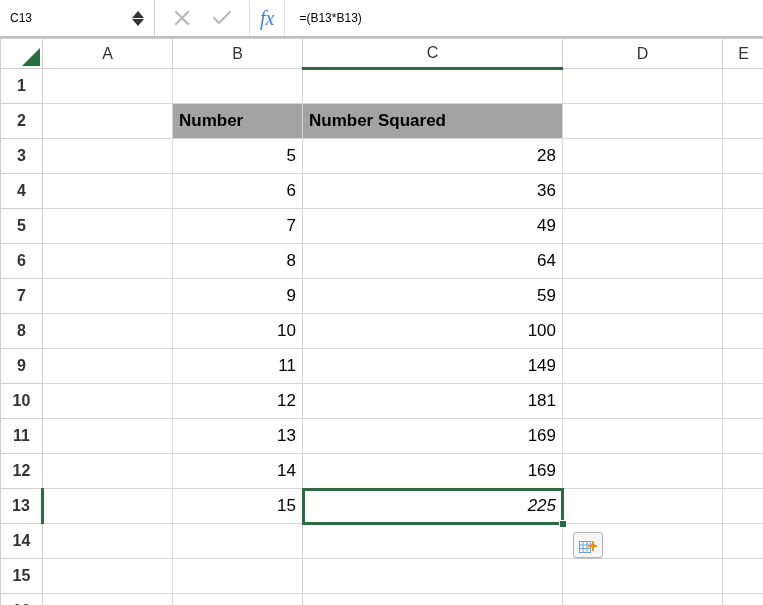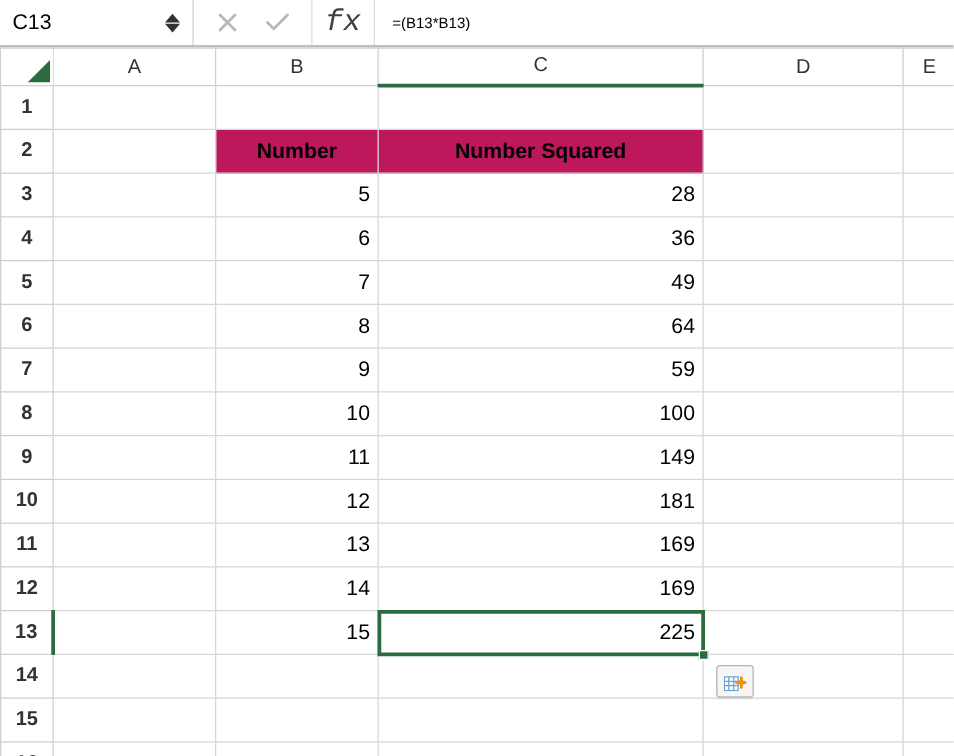--- a/index.html
+++ b/index.html
@@ -23,21 +23,21 @@
   .name-box {
     width: 155px;
     height: 100%;
     display: flex;
     align-items: center;
     padding: 0 8px 0 10px;
     border-right: 1px solid #d0d0d0;
     position: relative;
   }
   .name-box-text {
-    font-size: 17px;
+    font-size: 12px;
     font-weight: 400;
     flex: 1;
   }
   .spinners {
     display: flex;
     flex-direction: column;
     gap: 1px;
     margin-right: 2px;
   }
   .spin {
@@ -56,24 +56,24 @@
     height: 100%;
   }
   .fx-btn {
     display: flex;
     align-items: center;
     justify-content: center;
     width: 22px; height: 22px;
     color: #b8b8b8;
   }
   .fx-label {
-    font-family: Liberation Mono, monospace;
+    font-family: Liberation Serif, serif;
     font-style: italic;
-    font-size: 24px;
-    color: #404040;
+    font-size: 20px;
+    color: #3b82f6;
     padding: 0 10px;
     border-right: 1px solid #e0e0e0;
     height: 100%;
     display:flex; align-items:center;
   }
   .formula-input {
     flex: 1;
     padding: 0 14px;
     font-size: 12px;
     height: 100%;
@@ -115,38 +115,39 @@
   }
   td.cell {
     border: 1px solid #d6d6d6;
     height: 35px;
     padding: 0 6px;
     font-size: 17px;
     vertical-align: middle;
   }
   td.num { text-align: right; }
   td.hdr {
-    background: #be185d;
+    background: #a3a3a3;
     font-weight: 700;
-    text-align: center;
+    text-align: left;
     color: #000;
   }
   
   th.active-col {
     border-bottom: 3px solid #2a6b3f !important;
   }
   
   th.active-row {
     border-right: 3px solid #2a6b3f !important;
   }
   
   td.selected {
     outline: 3px solid #2a6b3f;
     outline-offset: -2px;
     position: relative;
+    font-style: italic;
   }
   .fill-handle {
     position: absolute;
     right: -5px;
     bottom: -5px;
     width: 8px; height: 8px;
     background: #2a6b3f;
     border: 1px solid #fff;
   }
   .autofill-btn {

